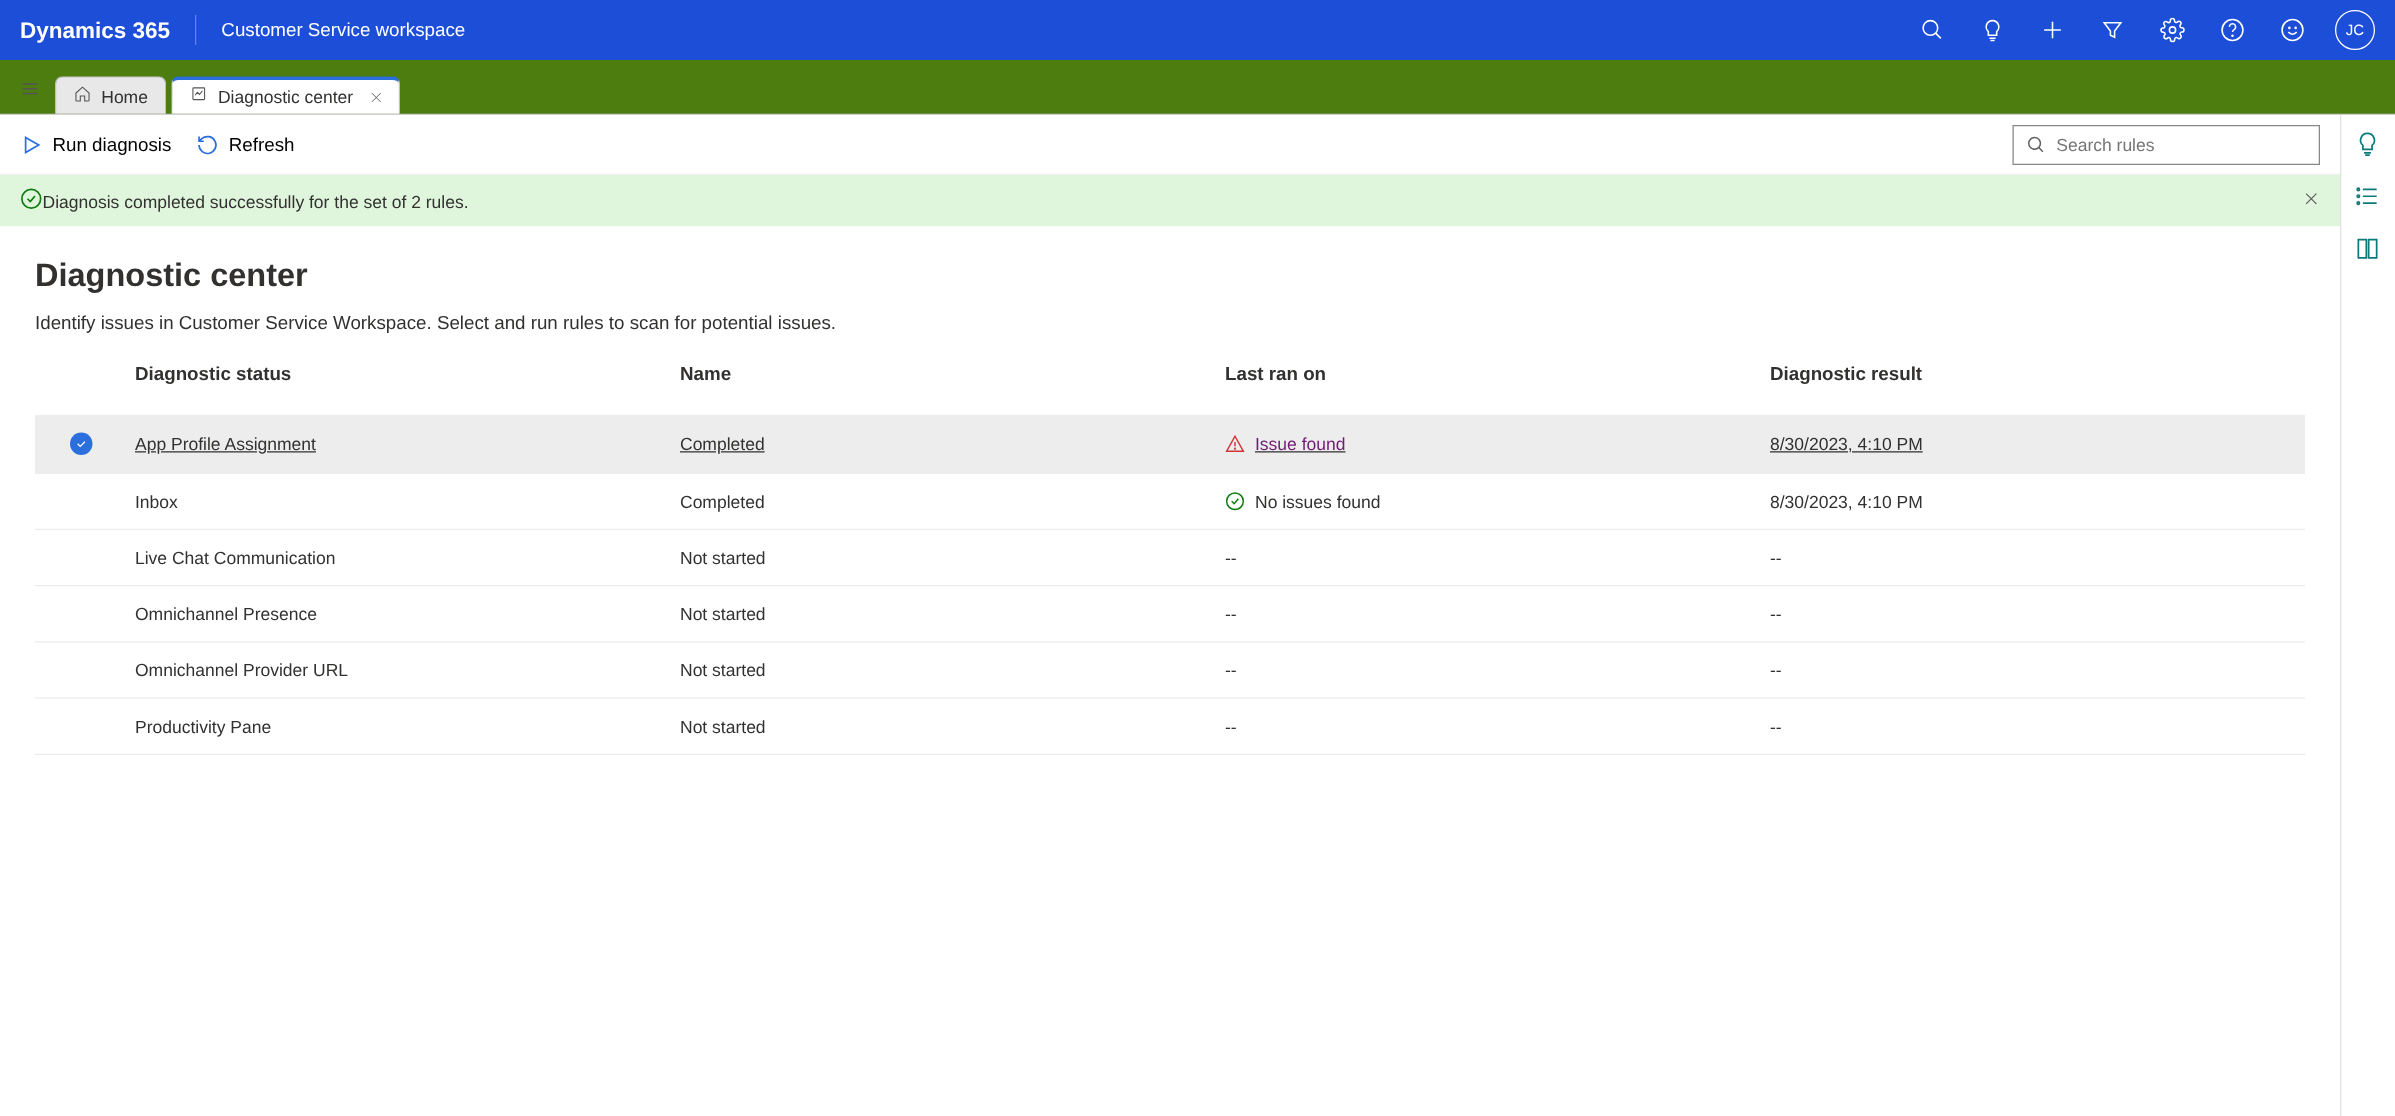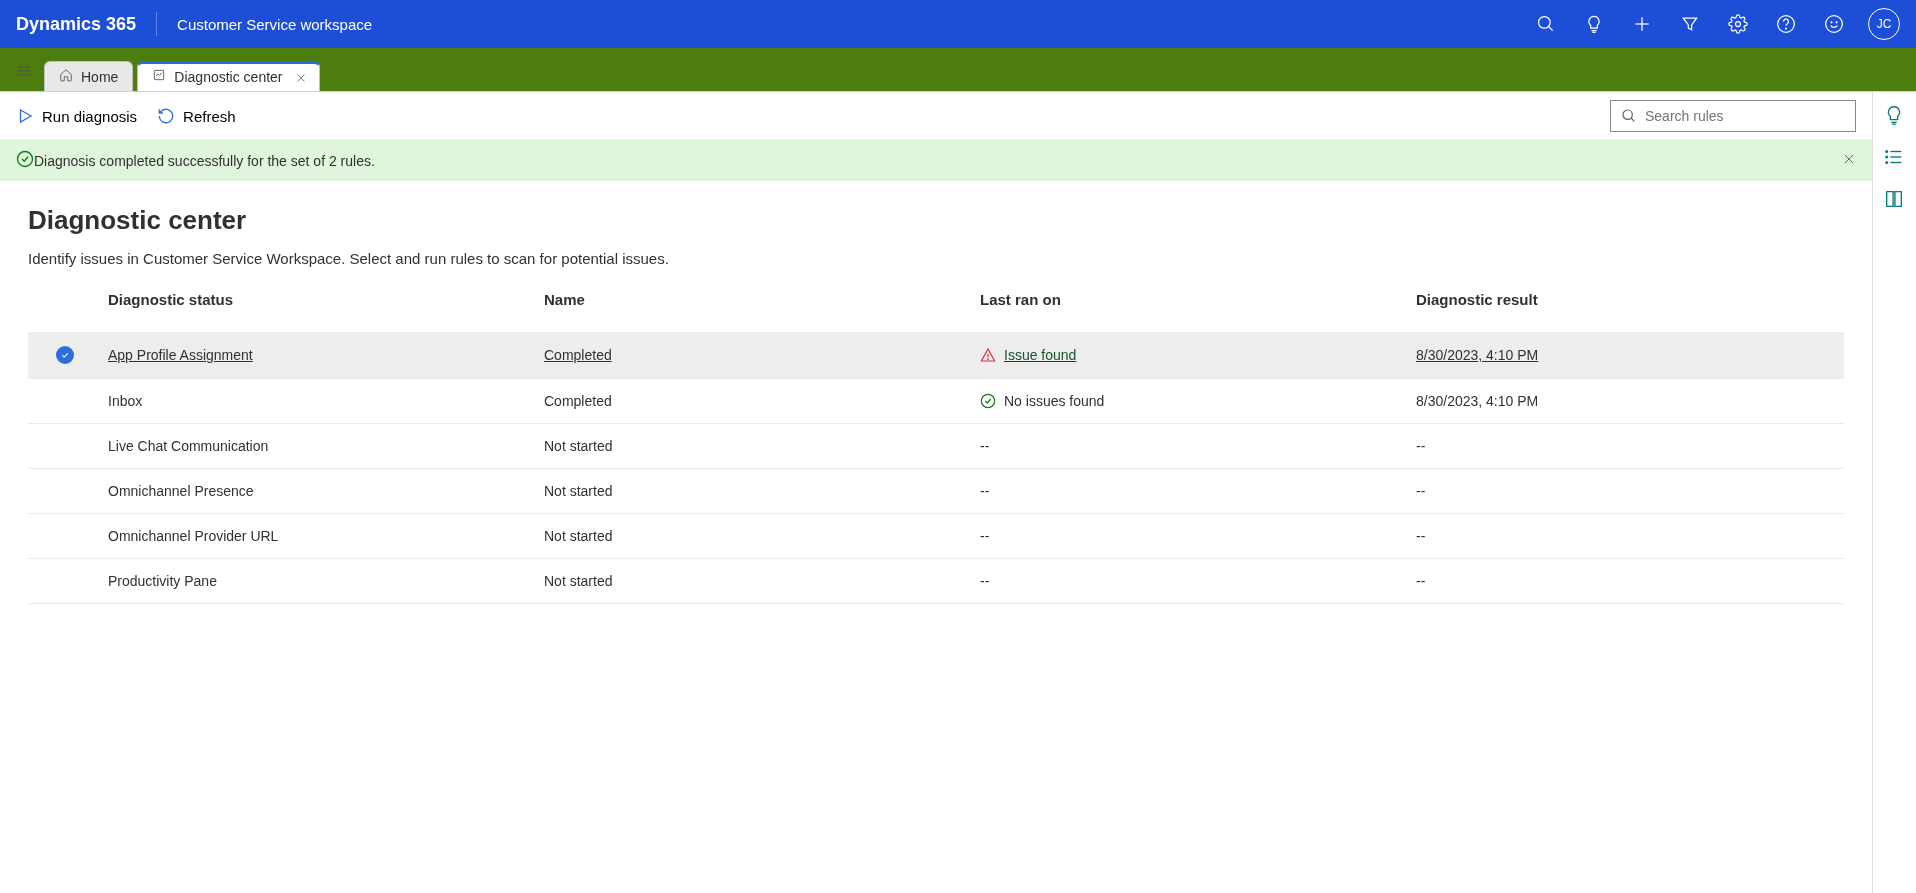--- a/index.html
+++ b/index.html
@@ -120,21 +120,21 @@
     .grid-header > div, .grid-row > div { padding: 14px 8px; }
     .grid-row { border-bottom: 1px solid #edebe9; font-size: 14px; }
     .grid-row.selected { background: #ededed; text-decoration: underline; }
     .row-check {
       width: 18px; height: 18px; border-radius: 50%;
       background: #2b6ede; display: flex; align-items: center; justify-content: center;
       margin-left: 20px;
     }
     .row-check svg { width: 10px; height: 10px; stroke: #fff; stroke-width: 2.5; fill: none; }
     .result-cell { display: flex; align-items: center; gap: 8px; }
-    .result-cell.issue { color: #14532d; }
+    .result-cell.issue { color: #701a75; }
     .result-cell svg { width: 16px; height: 16px; fill: none; stroke-width: 1.8; }
     .result-cell.issue svg { stroke: #d13438; }
     .result-cell.ok svg { stroke: #107c10; }
   </style>
 </head>
 <body>
 
 <div class="topbar">
   <div class="topbar-left">
     <div class="brand">Dynamics 365</div>

